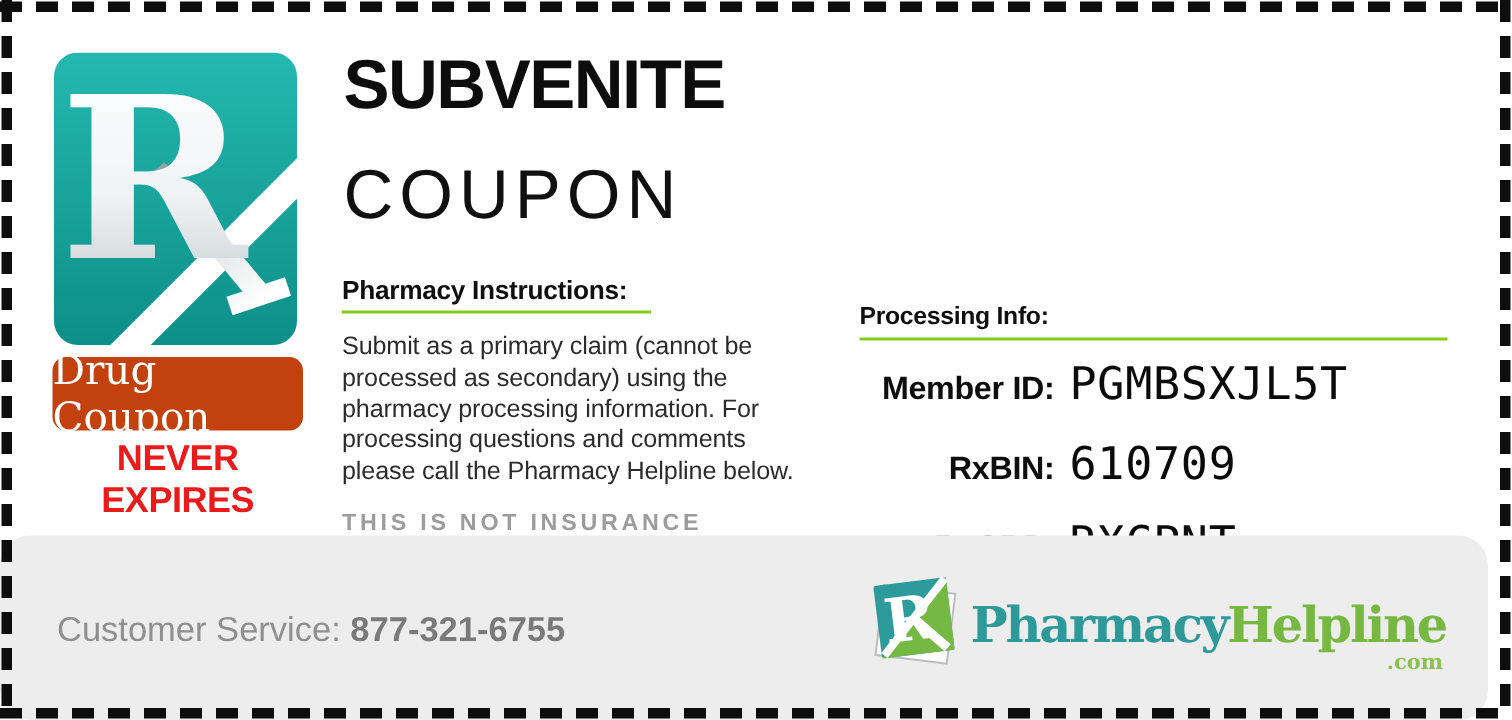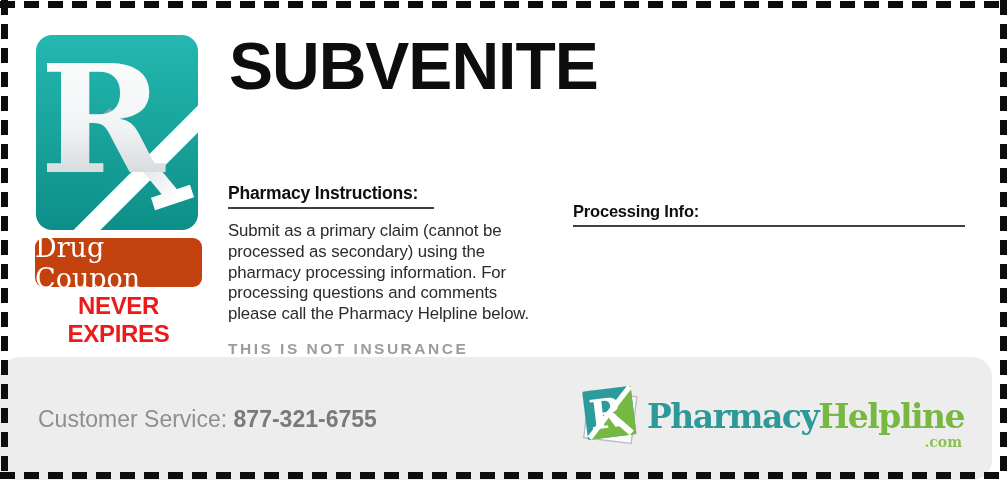--- a/index.html
+++ b/index.html
@@ -28,28 +28,28 @@
     display:flex;align-items:center;justify-content:center;
     color:#ffffff;font-family:"DejaVu Serif", serif;font-size:27px;font-weight:500;
   }
   .never-expires{
     position:absolute;left:35px;top:292px;width:167px;
     text-align:center;color:#eb1b1b;font-weight:bold;font-size:24px;letter-spacing:-.3px;
   }
 
   
   .drug-title{position:absolute;left:229px;top:33px;margin:0;
-    font-size:66px;line-height:1;font-weight:bold;color:#0d0d0d;letter-spacing:-1px;}
+    font-size:46px;line-height:1;font-weight:bold;color:#0d0d0d;letter-spacing:-1px;}
   .coupon-subtitle{position:absolute;left:229px;top:106px;margin:0;
     font-size:46px;line-height:1;font-weight:400;color:#101010;letter-spacing:4px;}
 
   
   .instructions{position:absolute;left:228px;top:183px;width:320px;}
   .col-heading{margin:0;font-size:17.5px;font-weight:bold;color:#0f0f0f;
-    letter-spacing:-.2px;line-height:20px;padding-bottom:4px;border-bottom:2px solid #404040;}
+    letter-spacing:-.2px;line-height:20px;padding-bottom:4px;border-bottom:2px solid #84cc16;}
   .instructions .col-heading{display:inline-block;width:206px;}
   .instructions-body{margin:12px 0 0 0;width:316px;
     font-size:16.8px;line-height:20.8px;color:#2b2b2b;letter-spacing:-.1px;}
   .disclaimer{margin-top:15px;font-size:15.5px;font-weight:bold;
     color:#9c9c9c;letter-spacing:2.5px;}
 
   
   .processing{position:absolute;left:573px;top:201px;width:392px;}
   .processing .col-heading{display:block;width:100%;box-sizing:border-box;font-size:16.5px;}
   .proc-rows{margin-top:12px;}
@@ -113,29 +113,44 @@
       </g>
     </svg>
   </div>
 
   <div class="drug-badge">
     <span>Drug Coupon</span>
   </div>
   <div class="never-expires">NEVER EXPIRES</div>
 
   <h1 class="drug-title">SUBVENITE</h1>
+  <h2 class="coupon-subtitle">COUPON</h2>
 
   <section class="instructions">
     <h3 class="col-heading">Pharmacy Instructions:</h3>
     <p class="instructions-body">Submit as a primary claim (cannot be processed as secondary) using the pharmacy processing information. For processing questions and comments please call the Pharmacy Helpline below.</p>
     <div class="disclaimer">THIS IS NOT INSURANCE</div>
   </section>
 
   <section class="processing">
     <h3 class="col-heading">Processing Info:</h3>
+    <div class="proc-rows">
+      <div class="proc-row">
+        <span class="proc-label">Member ID:</span>
+        <span class="proc-value">PGMBSXJL5T</span>
+      </div>
+      <div class="proc-row">
+        <span class="proc-label">RxBIN:</span>
+        <span class="proc-value">610709</span>
+      </div>
+      <div class="proc-row">
+        <span class="proc-label">RxGRP:</span>
+        <span class="proc-value">RXCPNT</span>
+      </div>
+    </div>
   </section>
 
   <footer class="footer-bar">
     <div class="phones">
       <div>
         <span>Customer Service:</span>
         <span class="phone-number">877-321-6755</span>
       </div>
     </div>
 

